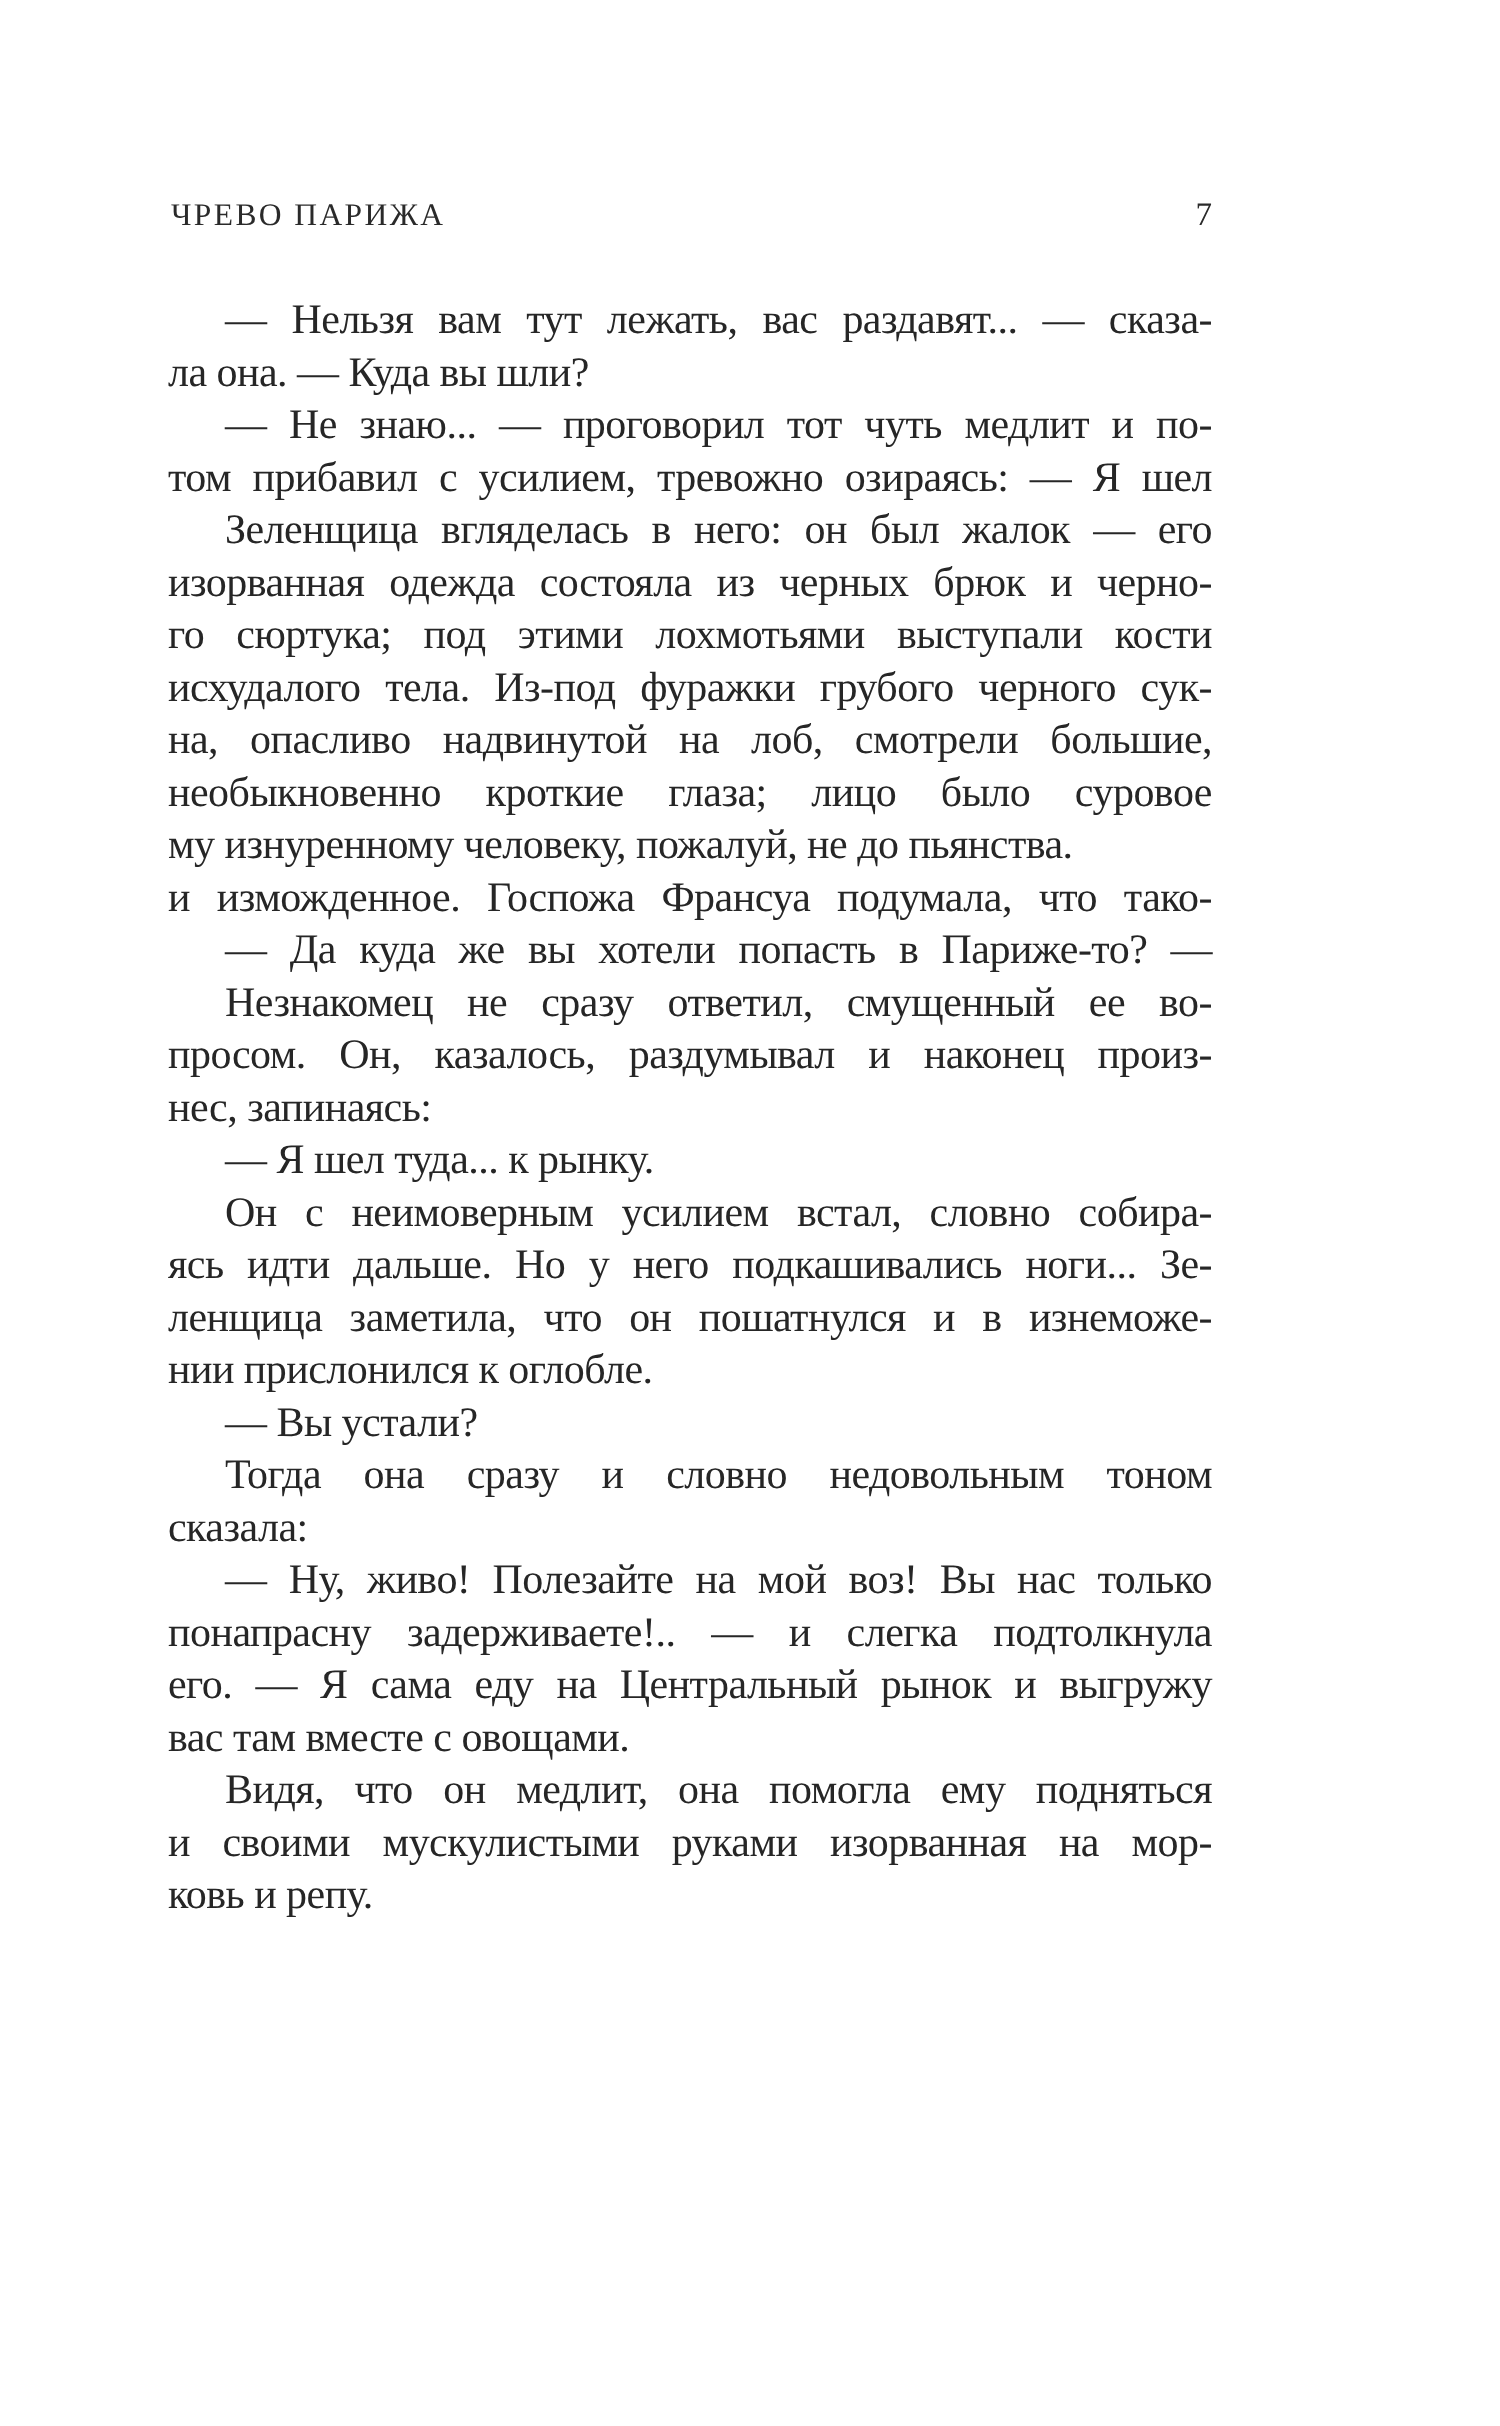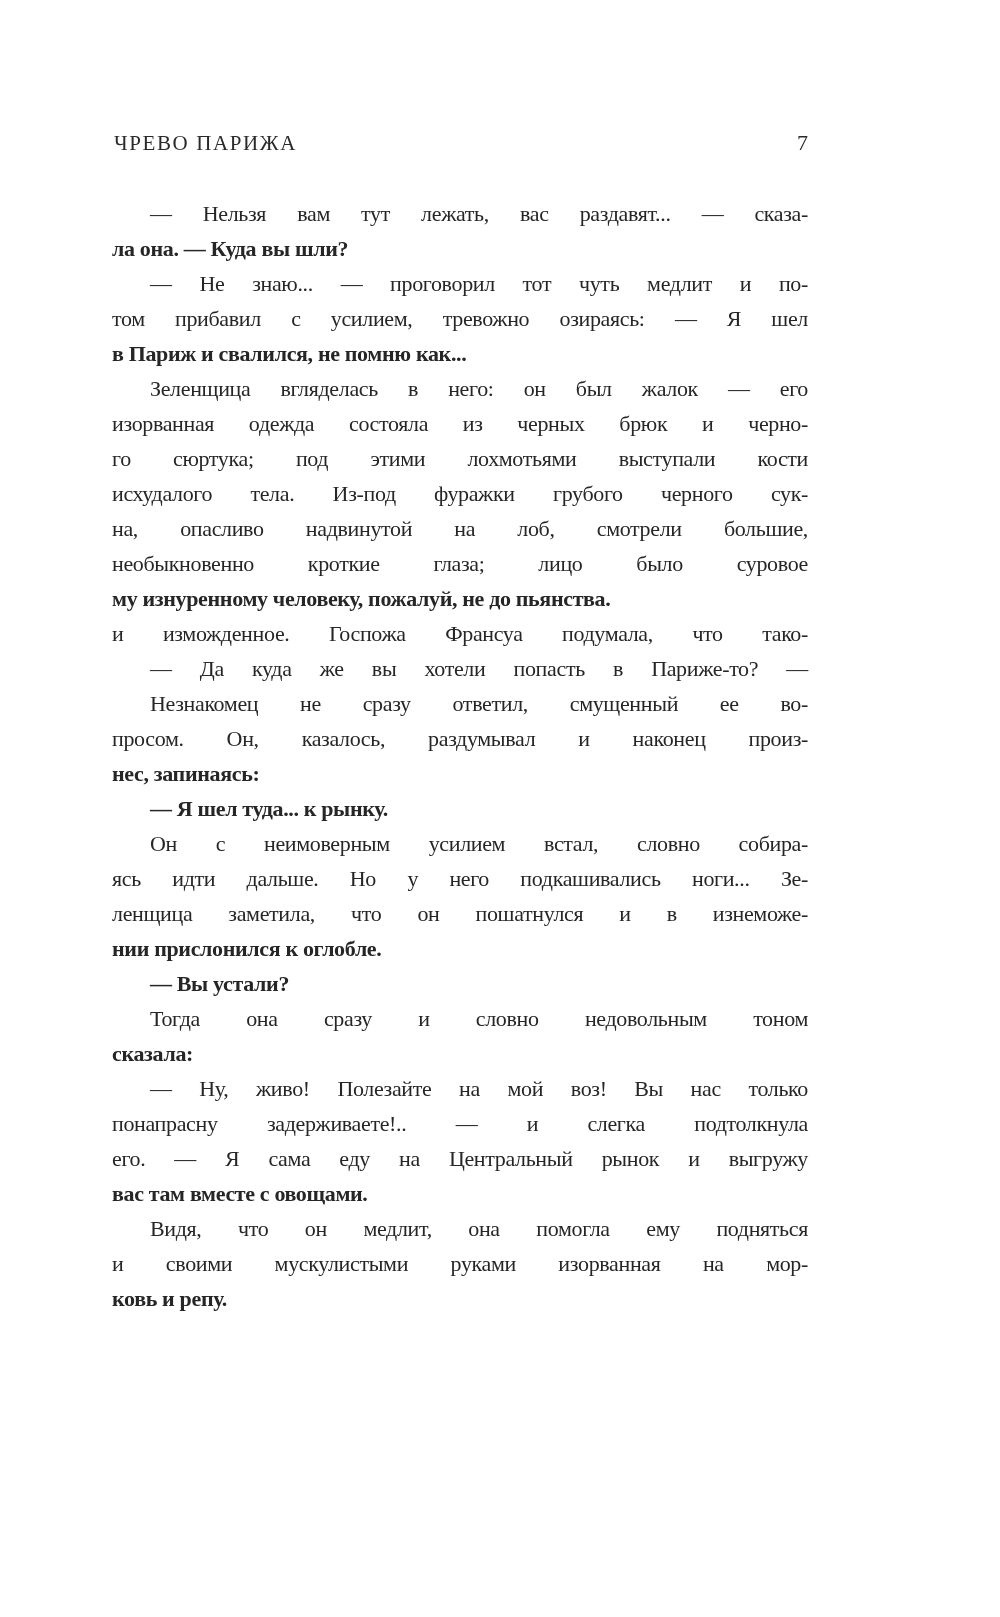--- a/index.html
+++ b/index.html
@@ -48,52 +48,50 @@
     .body-text {
       position: absolute;
       left: 112px;
       top: 196px;
       width: 696px;
     }
     .line {
       display: block;
       height: 35px;
       line-height: 35px;
-      font-size: 22px;
+      font-size: 28px;
       white-space: nowrap;
       text-align: justify;
       text-align-last: justify;
       letter-spacing: -0.35px;
       word-spacing: 0px;
       overflow: visible;
     }
     .line.indent {
       padding-left: 38px;
       width: calc(100% - 38px);
     }
     .line.last {
       text-align-last: left;
-      font-weight: bold;
     }
   </style>
 </head>
 <body>
 
 <div class="page">
   <div class="running-head">
     <span class="running-title">ЧРЕВО ПАРИЖА</span>
     <span class="page-number">7</span>
   </div>
 
   <div class="body-text" id="body-text">
       <span class="line indent">— Нельзя вам тут лежать, вас раздавят... — сказа-</span>
       <span class="line last">ла она. — Куда вы шли?</span>
       <span class="line indent">— Не знаю... — проговорил тот чуть медлит и по-</span>
       <span class="line">том прибавил с усилием, тревожно озираясь: — Я шел</span>
-      <span class="line last">в Париж и свалился, не помню как...</span>
       <span class="line indent">Зеленщица вгляделась в него: он был жалок — его</span>
       <span class="line">изорванная одежда состояла из черных брюк и черно-</span>
       <span class="line">го сюртука; под этими лохмотьями выступали кости</span>
       <span class="line">исхудалого тела. Из-под фуражки грубого черного сук-</span>
       <span class="line">на, опасливо надвинутой на лоб, смотрели большие,</span>
       <span class="line">необыкновенно кроткие глаза; лицо было суровое</span>
       <span class="line last">му изнуренному человеку, пожалуй, не до пьянства.</span>
       <span class="line">и изможденное. Госпожа Франсуа подумала, что тако-</span>
       <span class="line indent">— Да куда же вы хотели попасть в Париже-то? —</span>
       <span class="line indent">Незнакомец не сразу ответил, смущенный ее во-</span>

